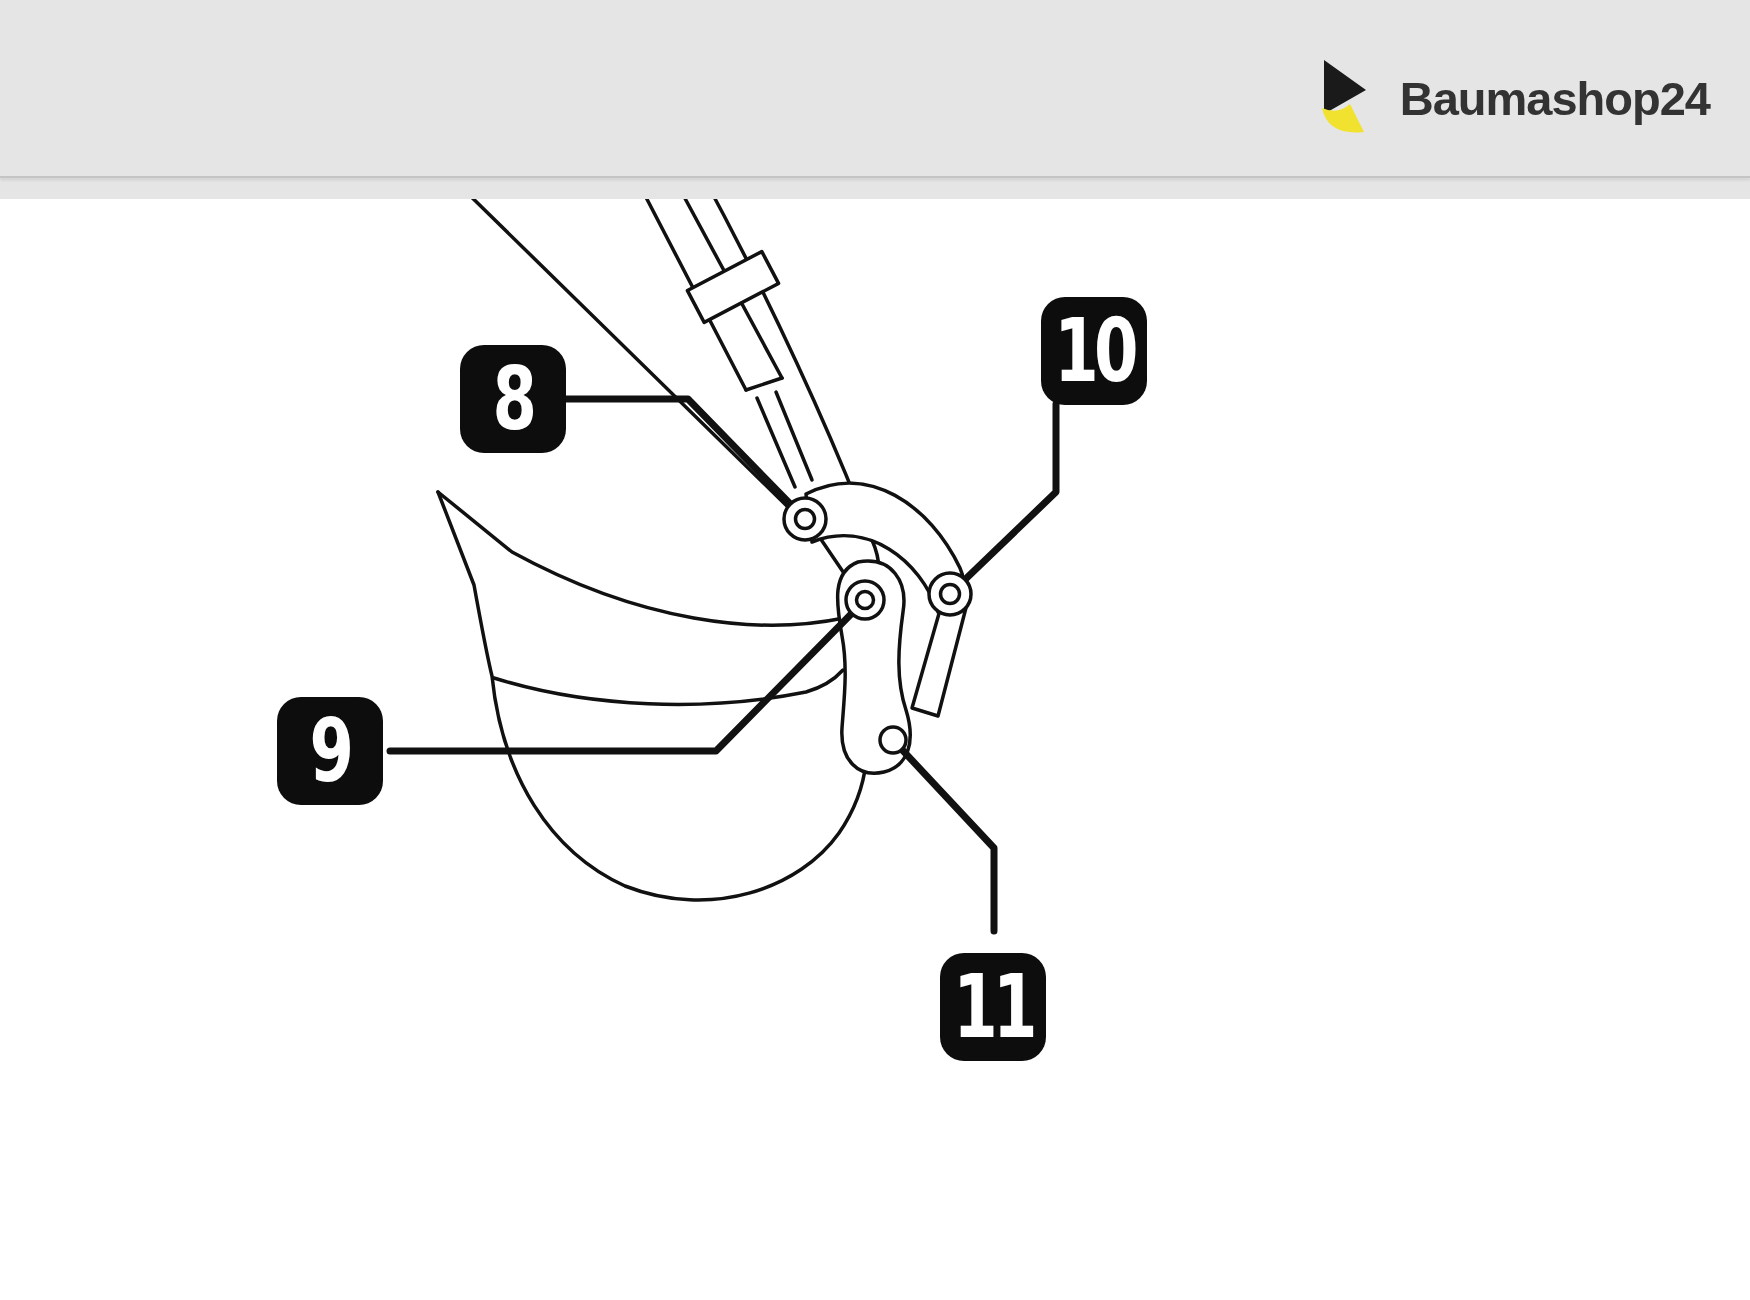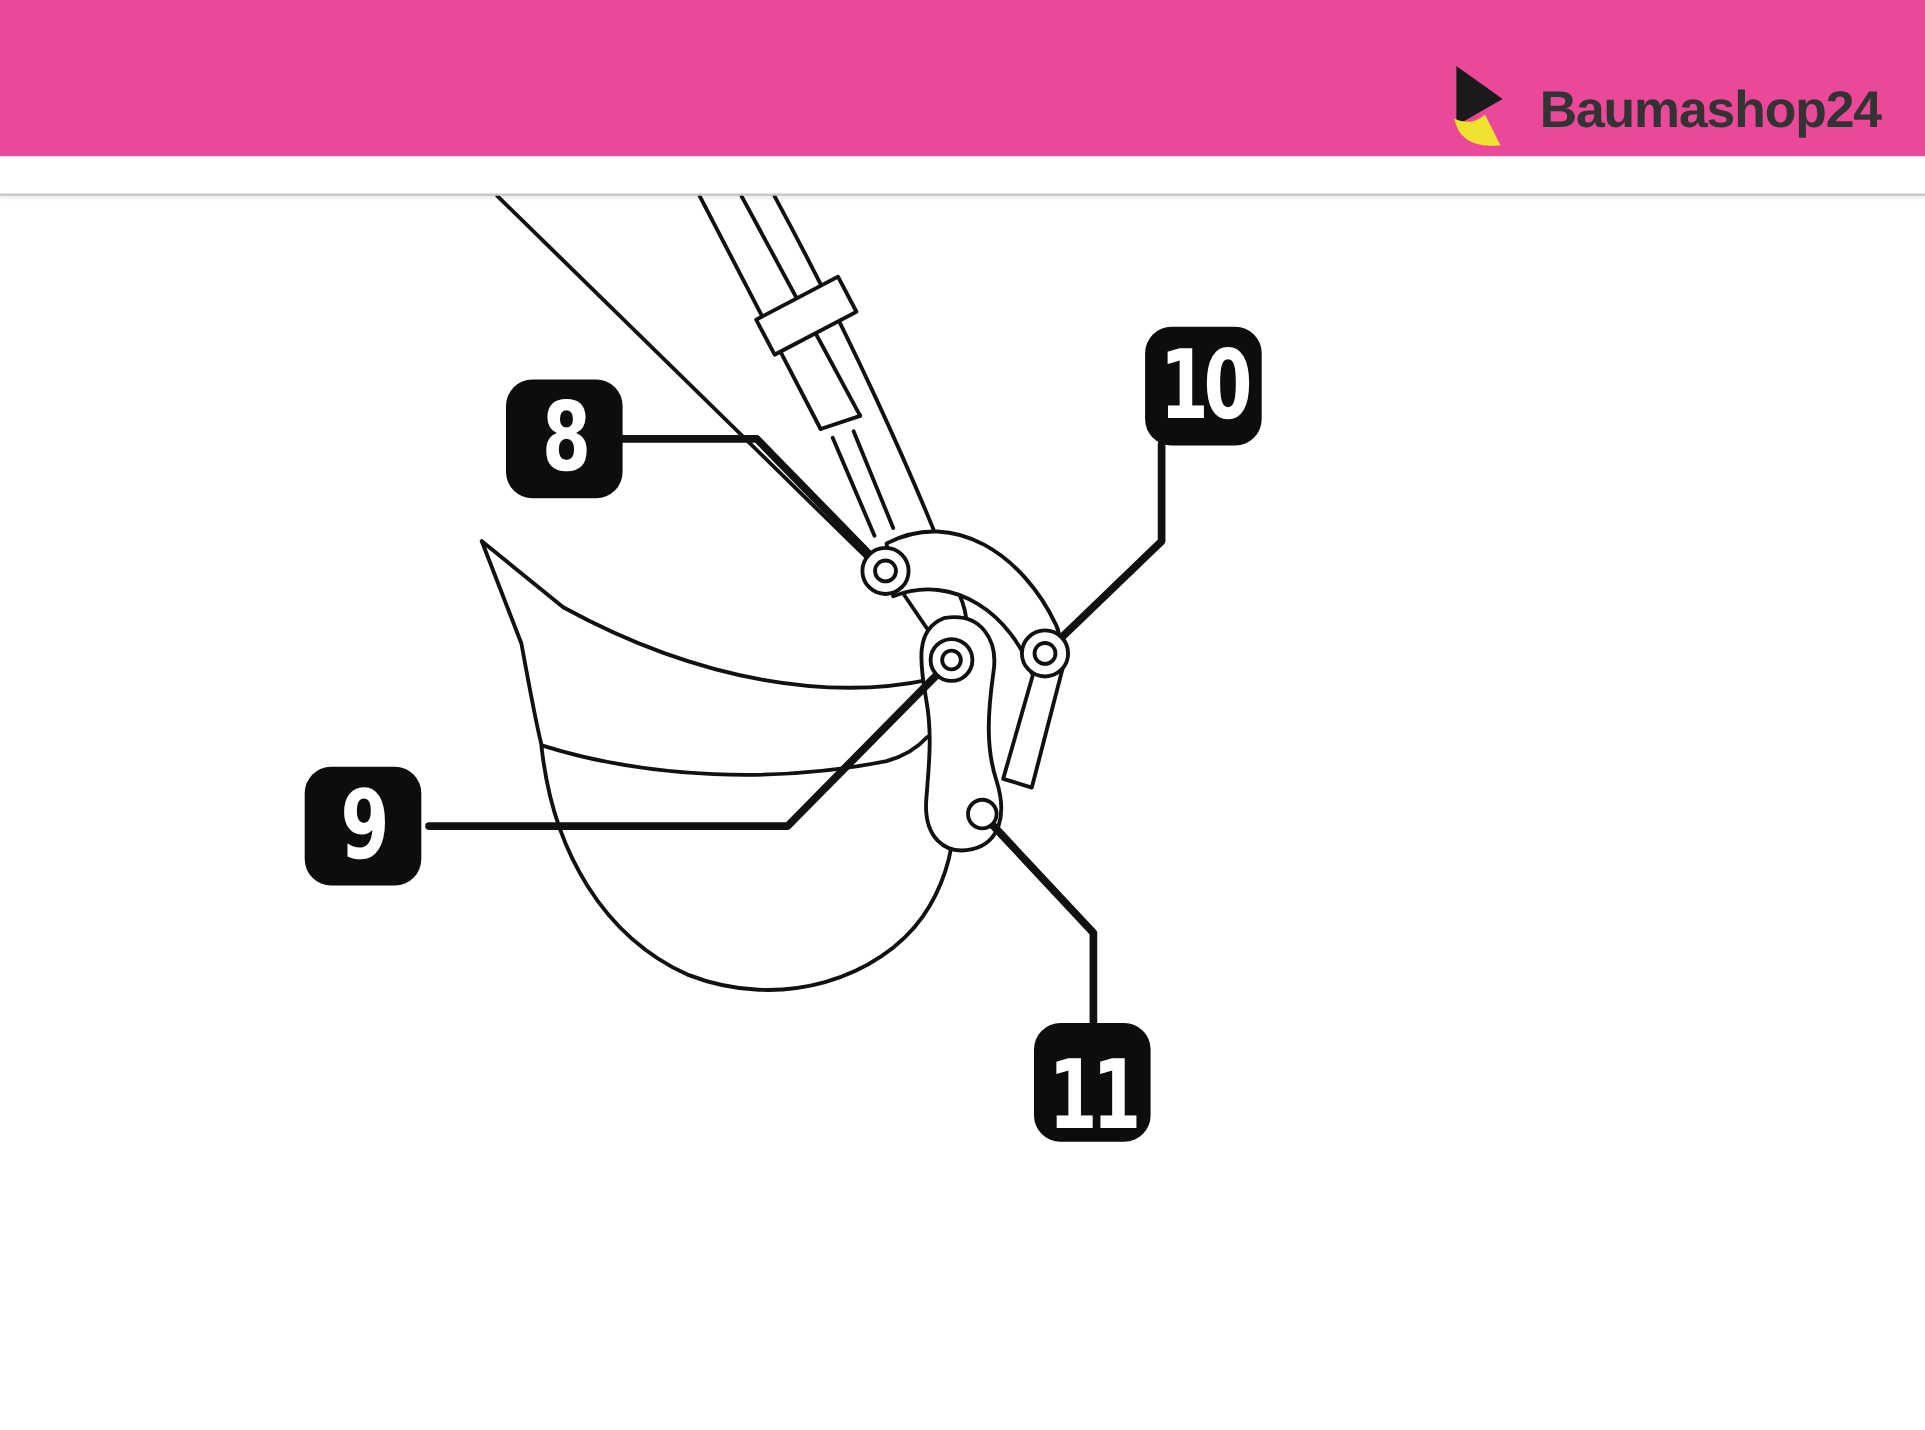--- a/index.html
+++ b/index.html
@@ -1,20 +1,20 @@
 <!DOCTYPE html>
 <html><head>
 <meta charset="utf-8">
 <style>
   html,body{margin:0;padding:0;}
   body{
     width:1750px;height:1300px;position:relative;background:#ffffff;
     font-family:"Liberation Sans", sans-serif;overflow:hidden;
   }
-  .header{position:absolute;top:0;left:0;width:1750px;height:142px;background:#ec4899;}
+  .header{position:absolute;top:0;left:0;width:1750px;height:199px;background:#e5e5e5;}
   .brand{
     position:absolute;top:58px;right:40px;display:flex;align-items:center;gap:18px;
   }
   .brand-logo{width:62px;height:80px;display:block;}
   .brand-name{
     font-size:47px;font-weight:800;color:#333333;letter-spacing:-1px;
     font-family:"Liberation Sans", sans-serif;
   }
   .divider{
     position:absolute;top:176px;left:0;width:1750px;height:2px;background:#c4c4c4;
@@ -97,21 +97,21 @@
 
   <div class="callout" style="left:460px;top:345px;">
     <span>8</span>
   </div>
   <div class="callout" style="left:277px;top:697px;">
     <span>9</span>
   </div>
   <div class="callout" style="left:1003px;top:297px;margin-left:38px;">
     <span>10</span>
   </div>
-  <div class="callout" style="left:940px;top:930px;align-items:flex-end;">
+  <div class="callout" style="left:940px;top:953px;">
     <span>11</span>
   </div>
 </div>
 
 <div class="header">
   <div class="brand">
     <svg class="brand-logo" viewBox="0 0 62 80">
       <path d="M4,2 L46,32 L4,56 Z" fill="#1a1a1a"></path>
       <path d="M2,50 Q8,78 44,74 L30,46 Q18,57 2,50 Z" fill="#f2e230"></path>
     </svg>

